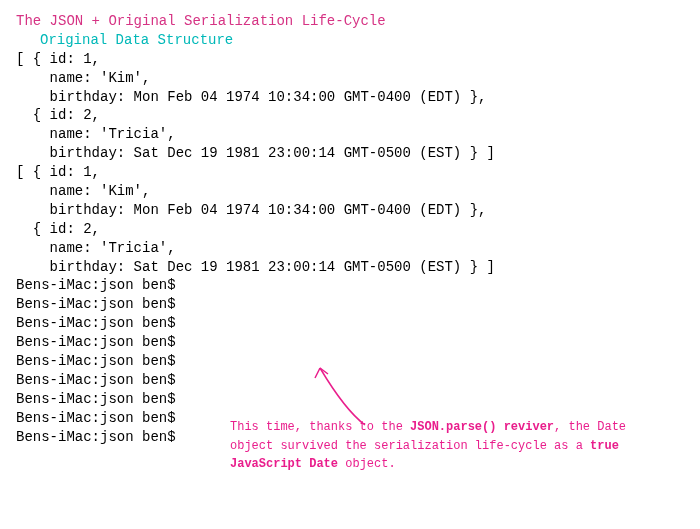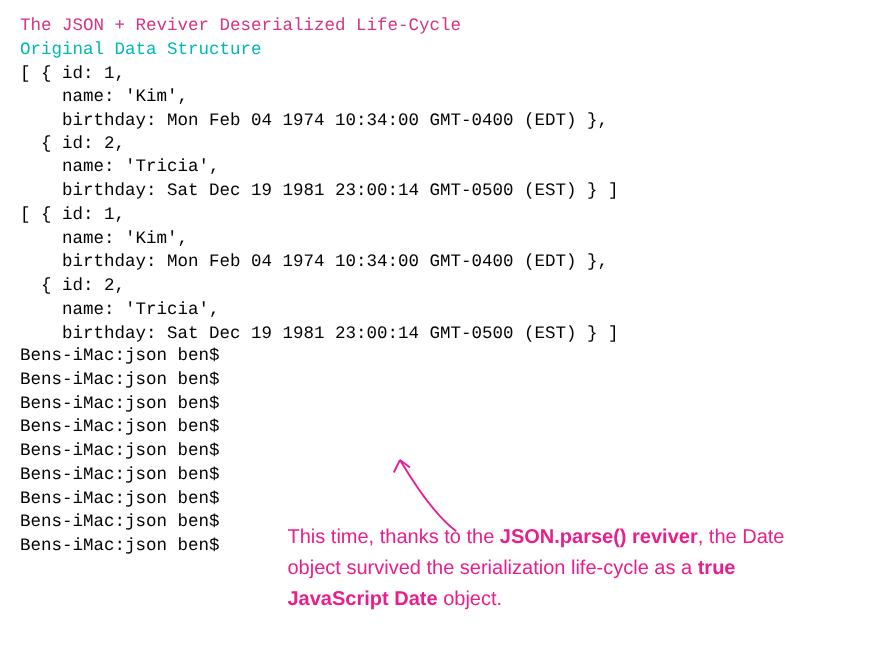--- a/index.html
+++ b/index.html
@@ -19,49 +19,50 @@
       color: #000000;
     }
     .line {
       white-space: pre;
     }
     .magenta {
       color: #d63384;
     }
     .cyan {
       color: #00b8b8;
+      margin-left: 24px;
     }
     .annotation {
       position: absolute;
       left: 230px;
       top: 418px;
       width: 440px;
-      font-family: Liberation Sans, sans-serif;
-      font-size: 16px;
+      font-family: Liberation Mono, monospace;
+      font-size: 12px;
       line-height: 1.55;
       color: #e91e8c;
       pointer-events: none;
     }
     .annotation b {
       font-weight: bold;
     }
     .arrow {
       position: absolute;
       left: 295px;
       top: 360px;
       width: 90px;
       height: 70px;
       pointer-events: none;
     }
   </style>
 </head>
 <body>
 
 <div>
-  <div class="line magenta">The JSON + Reviver Deserialized Life-Cycle</div>
+  <div class="line magenta">The JSON + Original Serialization Life-Cycle</div>
   <div class="line cyan">Original Data Structure</div>
   <div class="line">[ { id: 1,</div>
   <div class="line">    name: 'Kim',</div>
   <div class="line">    birthday: Mon Feb 04 1974 10:34:00 GMT-0400 (EDT) },</div>
   <div class="line">  { id: 2,</div>
   <div class="line">    name: 'Tricia',</div>
   <div class="line">    birthday: Sat Dec 19 1981 23:00:14 GMT-0500 (EST) } ]</div>
   <div class="line">[ { id: 1,</div>
   <div class="line">    name: 'Kim',</div>
   <div class="line">    birthday: Mon Feb 04 1974 10:34:00 GMT-0400 (EDT) },</div>

